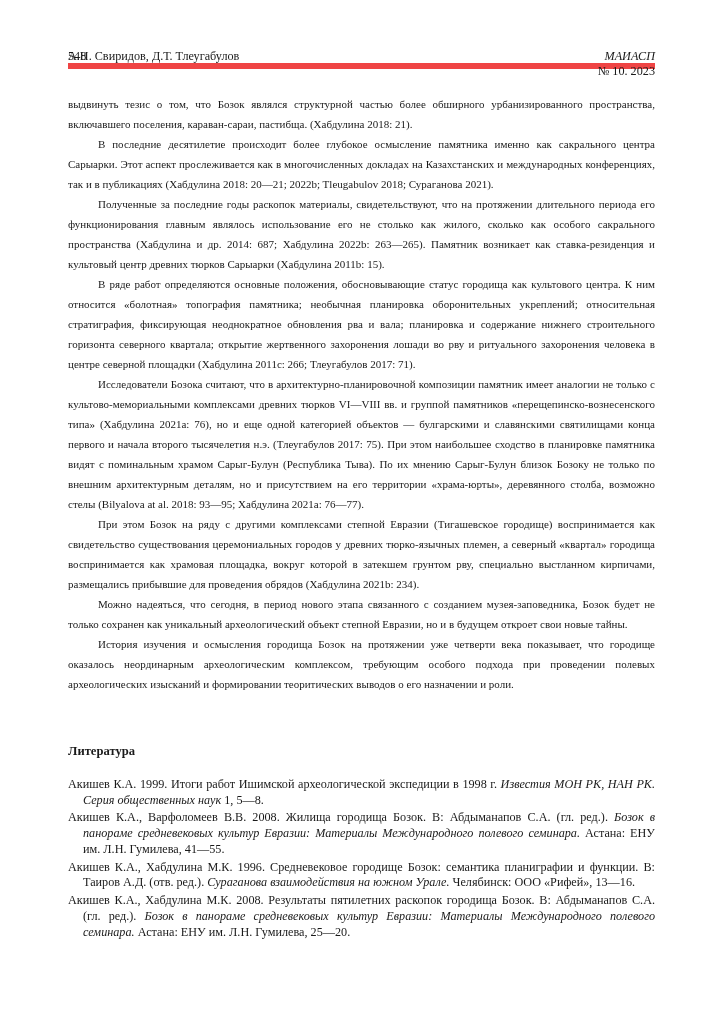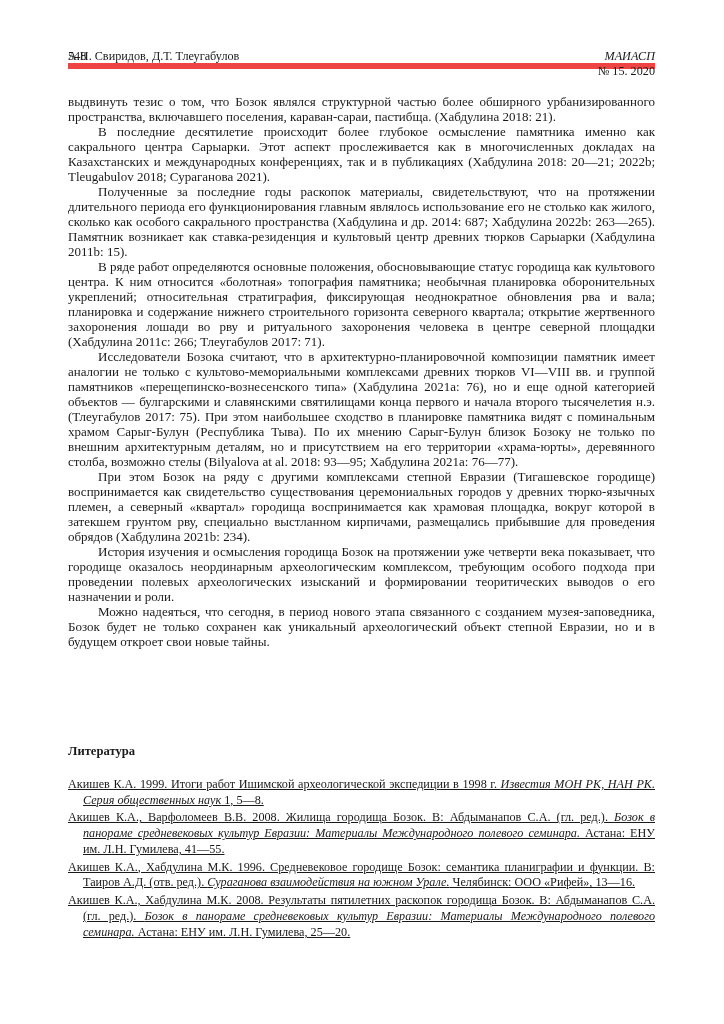--- a/index.html
+++ b/index.html
@@ -15,60 +15,60 @@
     }
     .header .pg { position: absolute; left: 0; top: 0; }
     .header .authors { position: absolute; left: 0; right: 0; top: 0; text-align: left; }
     .header .journal { position: absolute; right: 0; top: 0; font-style: italic; }
     .issue {
       position: absolute; right: 69px; top: 64px;
       font-size: 12.2px; line-height: 14px;
     }
     .body {
       position: absolute; left: 68px; top: 94px; width: 587px;
-      font-size: 13px; line-height: 15px; font-family: Liberation Serif, serif;
+      font-size: 11px; line-height: 20px; font-family: Liberation Serif, serif;
     }
     .body p {
       margin: 0; text-align: justify; text-indent: 30px;
       hyphens: none;
     }
     .body p.cont { text-indent: 0; }
     .lit-title {
       position: absolute; left: 68px; top: 743px; width: 587px;
       text-align: left; font-weight: bold; font-size: 12.6px; line-height: 16px;
     }
     .refs {
       position: absolute; left: 68px; top: 777px; width: 587px;
       font-size: 12.2px; line-height: 15.9px;
     }
     .refs .ref {
       margin: 0 0 1.5px 0; text-align: justify;
-      padding-left: 15px; text-indent: -15px; text-decoration: underline;
+      padding-left: 15px; text-indent: -15px;
     }
     .refs .ref i { font-style: italic; }
   </style>
 </head>
 <body>
 
 <div class="header">
   <span class="pg">548</span>
   <span class="authors">А.Н. Свиридов, Д.Т. Тлеугабулов</span>
   <span class="journal">МАИАСП</span>
 </div>
-<div class="issue">№ 15. 2020</div>
+<div class="issue">№ 10. 2023</div>
 
 <div class="body">
   <p class="cont">выдвинуть тезис о том, что Бозок являлся структурной частью более обширного урбанизированного пространства, включавшего поселения, караван-сараи, пастибща. (Хабдулина 2018: 21).</p>
   <p>В последние десятилетие происходит более глубокое осмысление памятника именно как сакрального центра Сарыарки. Этот аспект прослеживается как в многочисленных докладах на Казахстанских и международных конференциях, так и в публикациях (Хабдулина 2018: 20—21; 2022b; Tleugabulov 2018; Сураганова 2021).</p>
   <p>Полученные за последние годы раскопок материалы, свидетельствуют, что на протяжении длительного периода его функционирования главным являлось использование его не столько как жилого, сколько как особого сакрального пространства (Хабдулина и др. 2014: 687; Хабдулина 2022b: 263—265). Памятник возникает как ставка-резиденция и культовый центр древних тюрков Сарыарки (Хабдулина 2011b: 15).</p>
   <p>В ряде работ определяются основные положения, обосновывающие статус городища как культового центра. К ним относится «болотная» топография памятника; необычная планировка оборонительных укреплений; относительная стратиграфия, фиксирующая неоднократное обновления рва и вала; планировка и содержание нижнего строительного горизонта северного квартала; открытие жертвенного захоронения лошади во рву и ритуального захоронения человека в центре северной площадки (Хабдулина 2011c: 266; Тлеугабулов 2017: 71).</p>
   <p>Исследователи Бозока считают, что в архитектурно-планировочной композиции памятник имеет аналогии не только с культово-мемориальными комплексами древних тюрков VI—VIII вв. и группой памятников «перещепинско-вознесенского типа» (Хабдулина 2021a: 76), но и еще одной категорией объектов — булгарскими и славянскими святилищами конца первого и начала второго тысячелетия н.э. (Тлеугабулов 2017: 75). При этом наибольшее сходство в планировке памятника видят с поминальным храмом Сарыг-Булун (Республика Тыва). По их мнению Сарыг-Булун близок Бозоку не только по внешним архитектурным деталям, но и присутствием на его территории «храма-юрты», деревянного столба, возможно стелы (Bilyalova at al. 2018: 93—95; Хабдулина 2021a: 76—77).</p>
   <p>При этом Бозок на ряду с другими комплексами степной Евразии (Тигашевское городище) воспринимается как свидетельство существования церемониальных городов у древних тюрко-язычных племен, а северный «квартал» городища воспринимается как храмовая площадка, вокруг которой в затекшем грунтом рву, специально выстланном кирпичами, размещались прибывшие для проведения обрядов (Хабдулина 2021b: 234).</p>
+  <p>Можно надеяться, что сегодня, в период нового этапа связанного с созданием музея-заповедника, Бозок будет не только сохранен как уникальный археологический объект степной Евразии, но и в будущем откроет свои новые тайны.</p>
   <p>История изучения и осмысления городища Бозок на протяжении уже четверти века показывает, что городище оказалось неординарным археологическим комплексом, требующим особого подхода при проведении полевых археологических изысканий и формировании теоритических выводов о его назначении и роли.</p>
-  <p>Можно надеяться, что сегодня, в период нового этапа связанного с созданием музея-заповедника, Бозок будет не только сохранен как уникальный археологический объект степной Евразии, но и в будущем откроет свои новые тайны.</p>
 </div>
 
 <div class="lit-title">Литература</div>
 
 <div class="refs">
   <p class="ref"><span>Акишев К.А. 1999. Итоги работ Ишимской археологической экспедиции в 1998 г. </span><i>Известия МОН РК, НАН РК. Серия общественных наук</i><span> 1, 5—8.</span></p>
   <p class="ref"><span>Акишев К.А., Варфоломеев В.В. 2008. Жилища городища Бозок. В: Абдыманапов С.А. (гл. ред.). </span><i>Бозок в панораме средневековых культур Евразии: Материалы Международного полевого семинара.</i><span> Астана: ЕНУ им. Л.Н. Гумилева, 41—55.</span></p>
   <p class="ref"><span>Акишев К.А., Хабдулина М.К. 1996. Средневековое городище Бозок: семантика планиграфии и функции. В: Таиров А.Д. (отв. ред.). </span><i>Сураганова взаимодействия на южном Урале.</i><span> Челябинск: ООО «Рифей», 13—16.</span></p>
   <p class="ref"><span>Акишев К.А., Хабдулина М.К. 2008. Результаты пятилетних раскопок городища Бозок. В: Абдыманапов С.А. (гл. ред.). </span><i>Бозок в панораме средневековых культур Евразии: Материалы Международного полевого семинара.</i><span> Астана: ЕНУ им. Л.Н. Гумилева, 25—20.</span></p>
 </div>

